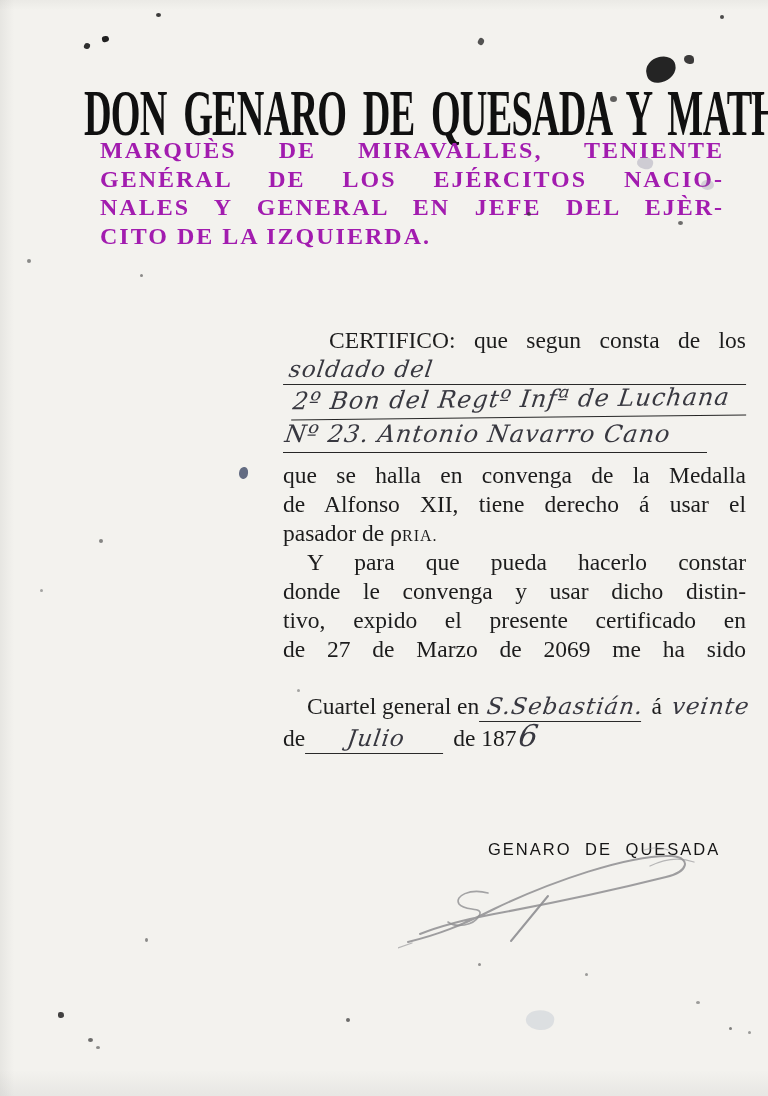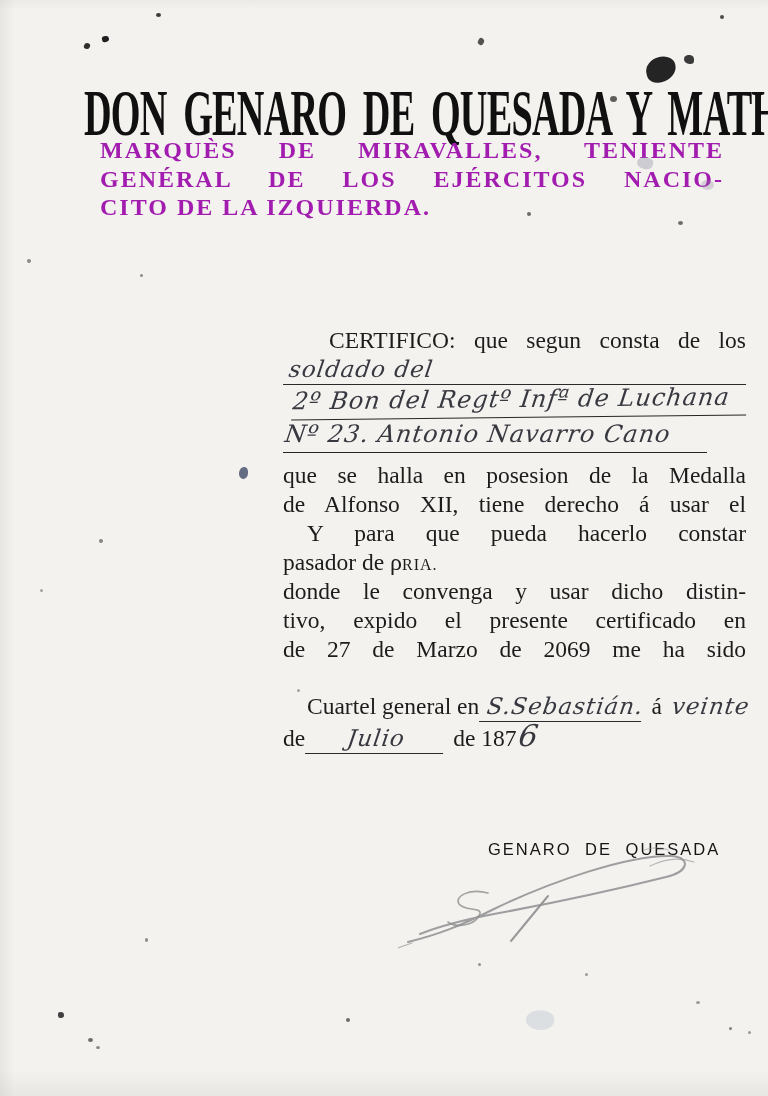--- a/index.html
+++ b/index.html
@@ -80,44 +80,45 @@
 
   <div class="vignette-left"></div>
   <div class="vignette-bottom"></div>
   <div class="vignette-top"></div>
 
   <div class="title">DON GENARO DE QUESADA Y MATHEWS,</div>
 
   <div class="subtitle">
     <div class="sub-line fill">MARQUÈS DE MIRAVALLES, TENIENTE</div>
     <div class="sub-line fill">GENÉRAL DE LOS EJÉRCITOS NACIO-</div>
+    <div class="sub-line fill">NALES Y GENERAL EN JEFE DEL EJÈR-</div>
     <div class="sub-line">CITO DE LA IZQUIERDA.</div>
   </div>
 
   <div class="body">
 
     <div class="bl just indent1">CERTIFICO: que segun consta de los</div>
     <div class="bl flexline">
       <span class="hw ul grow">soldado del</span>
     </div>
 
     <div class="hwline hw1">
       <span class="hw">2º Bon del Regtº Infª de Luchana</span>
     </div>
     <div class="hwline hw2">
       <span class="hw">Nº 23. Antonio Navarro Cano</span>
     </div>
 
-    <div class="bl just mt8">que se halla en posesion de la Medalla</div>
+    <div class="bl just mt8">que se halla en convenga de la Medalla</div>
     <div class="bl just">de Alfonso XII, tiene derecho á usar el</div>
-    <div class="bl just indent2">Y para que pueda hacerlo constar</div>
-
     <div class="bl">
       <span>pasador de </span><span class="rho">ρ</span><span class="smallcaps">RIA.</span>
     </div>
+
+    <div class="bl just indent2">Y para que pueda hacerlo constar</div>
     <div class="bl just">donde le convenga y usar dicho distin-</div>
     <div class="bl just">tivo, expido el presente certificado en</div>
     <div class="bl just">de 27 de Marzo de 2069 me ha sido</div>
 
     <div class="bl flexline mt6 indent2">
       <span>Cuartel general en</span>
       <span class="hw ul dl-place">S.Sebastián.</span>
       <span class="dl-a">á</span>
       <span class="hw dl-day">veinte</span>
     </div>

